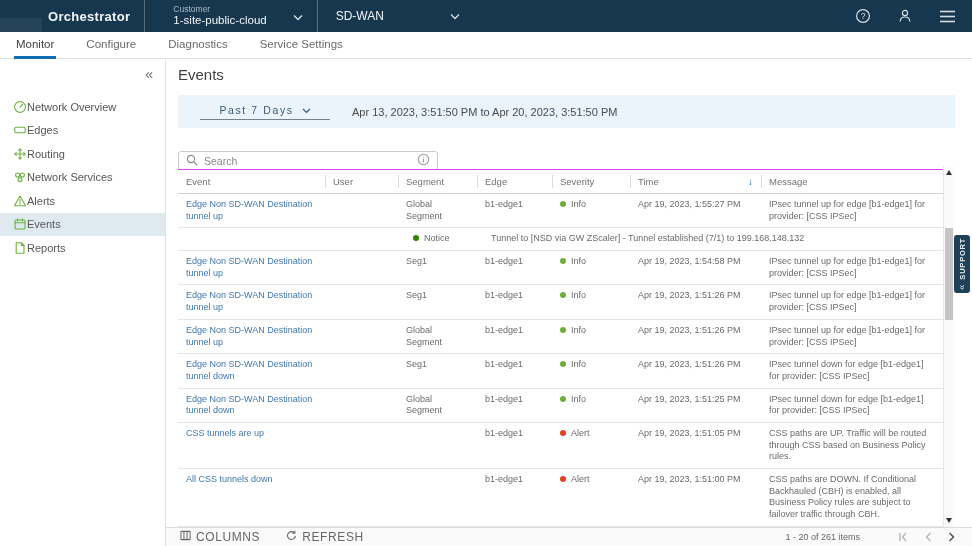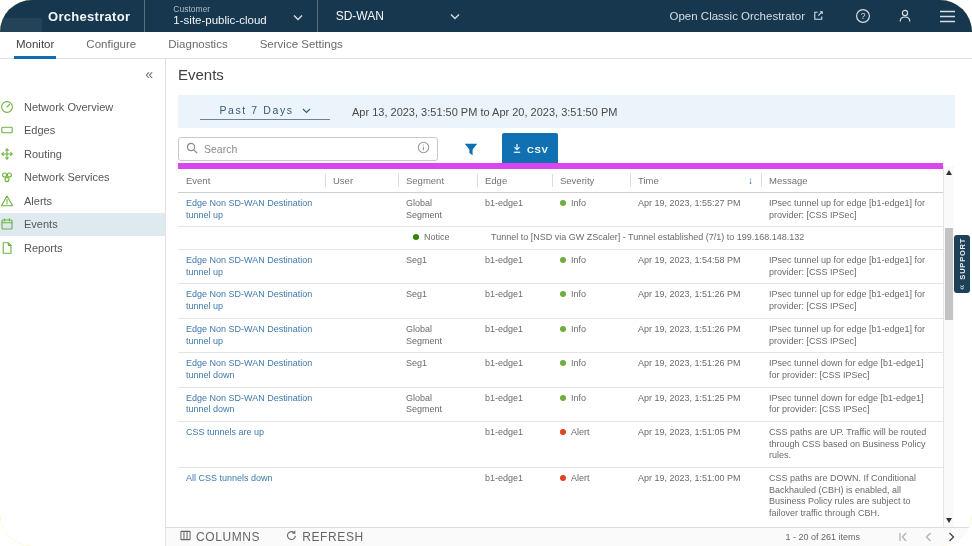--- a/index.html
+++ b/index.html
@@ -1,18 +1,18 @@
 <!DOCTYPE html>
 <html><head>
 <meta charset="utf-8">
 <style>
   * { margin:0; padding:0; box-sizing:border-box; }
   html,body { background:#fff; }
   body { font-family:"Liberation Sans","DejaVu Sans",sans-serif; }
-  .app { position:relative; width:972px; height:546px; background:#fde047; overflow:hidden;border-radius:32px; }
+  .app { position:relative; width:972px; height:546px; background:#fde047; overflow:hidden; }
 
   
   .topbar { position:absolute; left:0; top:0; width:972px; height:32px; background:#17374e; display:flex; align-items:center; color:#fff; }
   .logo-smudge { position:absolute; left:0; top:18px; width:42px; height:14px; background:rgba(255,255,255,0.06); }
   .brand { margin-left:48px; font-size:13px; font-weight:700; letter-spacing:.3px; color:#f2f6f8; }
   .hdiv { width:1px; height:32px; background:rgba(255,255,255,0.28); }
   .hdiv.d1 { margin-left:14px; }
   .customer { display:flex; align-items:center; gap:26px; padding:0 14px 0 28px; cursor:pointer; }
   .cust-col { display:flex; flex-direction:column; line-height:1.15; }
   .cust-label { font-size:8.5px; color:#aebbc6; }
@@ -27,40 +27,40 @@
 
   
   .tabbar { position:absolute; left:0; top:32px; width:972px; height:27px; background:#fff; border-bottom:1px solid #e0e0e0; display:flex; align-items:stretch; padding-left:14px; }
   .tab { display:flex; align-items:center; padding:12px 2px; margin-right:28px; font-size:11.5px; color:#6b6b6b; border-bottom:3px solid transparent; cursor:pointer; }
   .tab.active { color:#454545; border-bottom-color:#0f6fb5; }
 
   
   .sidebar { position:absolute; left:0; top:59px; width:166px; bottom:0; background:#fff; border-right:1px solid #e2e2e2; }
   .collapse-btn { position:absolute; right:12px; top:7px; font-size:14px; color:#6b6b6b; cursor:pointer; }
   .nav-items { position:absolute; left:0; top:36px; right:0; }
-  .nav-item { display:flex; align-items:center; gap:10px; height:23.5px; font-size:11px; color:#565656; cursor:pointer; }
+  .nav-item { display:flex; align-items:center; height:23.5px; padding-left:13px; font-size:11px; color:#565656; cursor:pointer; }
   .nav-item.selected { background:#dfe9f0; }
   .nav-item svg { flex:0 0 14px; }
 
   
   .main { position:absolute; left:166px; top:59px; right:0; bottom:0; background:#fff; }
   .page-title { position:absolute; left:12px; top:7px; font-size:15px; font-weight:400; color:#3f3f3f; }
   .range-bar { position:absolute; left:12px; top:36px; width:777px; height:33px; background:#eaf4fa; display:flex; align-items:center; }
   .range-select { margin-left:22px; width:130px; display:flex; align-items:center; justify-content:center; gap:8px; border-bottom:1px solid #74808a; padding-bottom:3px; font-size:10.5px; letter-spacing:1.6px; color:#3a5a72; cursor:pointer; }
   .range-text { margin-left:22px; font-size:11px; color:#4a4a4a; }
 
-  .toolbar { position:absolute; left:12px; top:78px; height:24px; display:flex; align-items:center; }
+  .toolbar { position:absolute; left:12px; top:92px; height:24px; display:flex; align-items:center;flex-direction:column; }
   .search-box { width:260px; height:24px; border:1px solid #c9c9c9; border-radius:3px; background:#fff; display:flex; align-items:center; padding:0 7px; gap:6px; }
   .search-box input { flex:1; border:none; outline:none; font-size:10.5px; color:#444; background:transparent; font-family:inherit; }
   .search-box input::placeholder { color:#8a8a8a; }
   .funnel-btn { margin-left:26px; cursor:pointer; display:flex; }
   .csv-btn { margin-left:24px; height:32px; padding:0 10px; background:#1070b2; border:none; border-radius:2px; color:#fff; font-size:9.5px; font-weight:700; letter-spacing:.6px; display:flex; align-items:center; gap:5px; cursor:pointer; font-family:inherit; }
 
   
-  .table-wrap { position:absolute; left:12px; top:104px; width:765px; height:361px; border-top:6px solid #d946ef; overflow:hidden; }
+  .table-wrap { position:absolute; left:12px; top:110px; width:765px; height:361px; border-top:1px solid #d946ef; overflow:hidden; }
   .thead { display:flex; height:24px; border-bottom:1px solid #cfcfcf; background:#fff; }
   .th { position:relative; display:flex; align-items:center; justify-content:space-between; padding:0 8px; font-size:9.5px; color:#727272; }
   .th::before { content:""; position:absolute; left:0; top:5px; bottom:5px; width:1px; background:#dcdcdc; }
   .th:first-child::before { display:none; }
   .sort-arrow { color:#0f6fb5; font-size:10px; }
   .tr { display:flex; border-bottom:1px solid #e5e5e5; background:#fff; }
   .td { padding:5px 8px; font-size:9px; line-height:1.3; color:#6b6b6b; }
   .c0 { flex:0 0 147px; } .c1 { flex:0 0 73px; } .c2 { flex:0 0 79px; }
   .c3 { flex:0 0 75px; } .c4 { flex:0 0 78px; } .c5 { flex:0 0 131px; } .c6 { flex:1; }
   .event-link { color:#3e79ad; cursor:pointer; }
@@ -110,30 +110,20 @@
     <div class="hdiv"></div>
     <div class="product">
       <span>SD-WAN</span>
       <span>
         <svg width="10" height="7" viewBox="0 0 10 7">
             <polyline points="1,1.5 5,5.5 9,1.5" fill="none" stroke="#d5dee4" stroke-width="1.4"></polyline>
           </svg>
       </span>
     </div>
     <div class="top-spacer"></div>
-    <a class="open-classic">
-      <span>Open Classic Orchestrator</span>
-      <span>
-        <svg width="13" height="13" viewBox="0 0 14 14" fill="none" stroke="#d5dee4" stroke-width="1.2">
-          <path d="M6 3.5H3v7.5h7.5V8"></path>
-            <path d="M8.5 3H11v2.5"></path>
-            <path d="M10.8 3.2 6.8 7.2"></path>
-        </svg>
-      </span>
-    </a>
     <span class="top-icon help-icon">
       <svg width="16" height="16" viewBox="0 0 16 16" fill="none" stroke="#d5dee4" stroke-width="1.2">
         <circle cx="8" cy="8" r="6.4"></circle>
         <text x="8" y="11" text-anchor="middle" font-size="8.5" fill="#d5dee4" stroke="none" font-family="Liberation Sans, sans-serif">?</text>
       </svg>
     </span>
     <span class="top-icon user-icon">
       <svg width="16" height="16" viewBox="0 0 16 16" fill="none" stroke="#d5dee4" stroke-width="1.2">
         <circle cx="8" cy="5" r="2.6"></circle>
           <path d="M3.2 13.6c0-3 2.2-4.6 4.8-4.6s4.8 1.6 4.8 4.6"></path>

